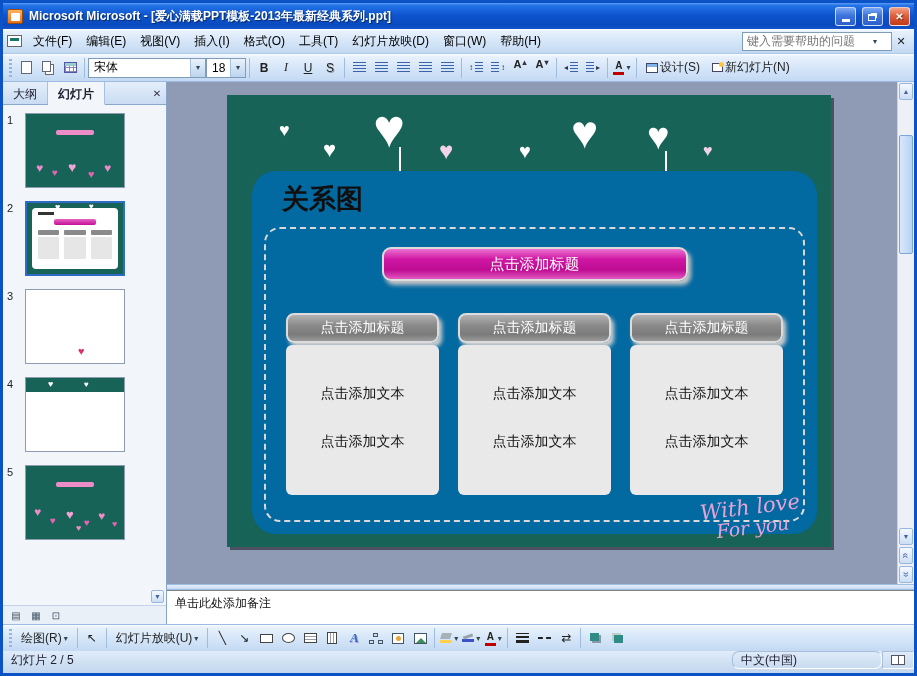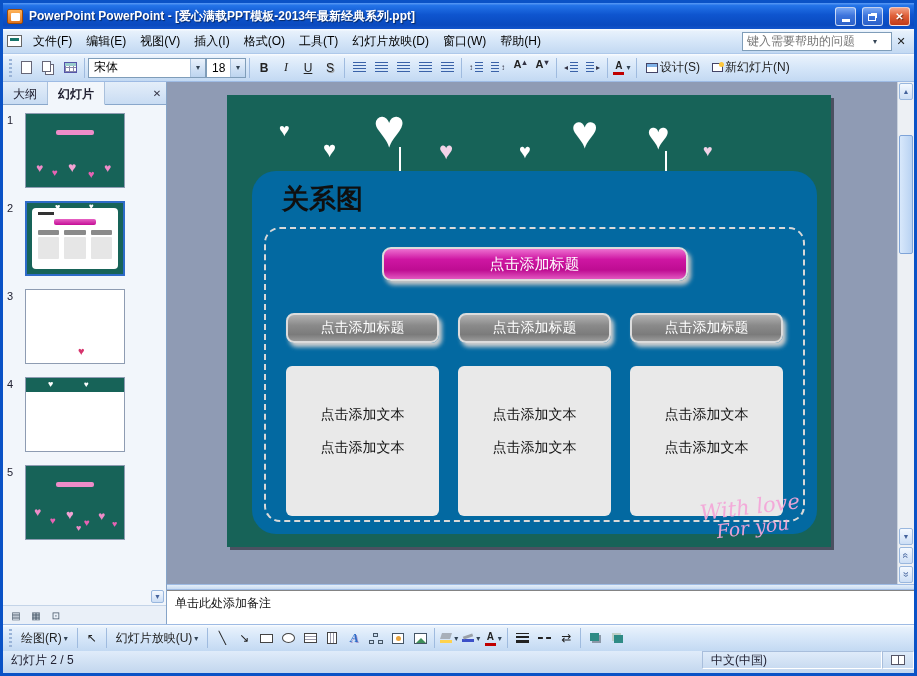--- a/index.html
+++ b/index.html
@@ -108,22 +108,22 @@
   .dashed { position: absolute; left: 12px; right: 12px; top: 56px; bottom: 12px; border: 2px dashed #D9D9D9; border-radius: 16px; }
   .pinkbtn { position: absolute; left: 50%; transform: translateX(-50%); top: 18px; width: 306px; height: 34px;
     border: 2px solid #DCDCDC; border-radius: 9px; box-shadow: 3px 4px 4px #C6C6C6;
     background: linear-gradient(180deg,#ED6FD0 0%,#CE16A2 35%,#BE0C92 70%,#E258C0 100%);
     color: #fff; font-size: 15px; display: grid; place-items: center; }
   .cols3 { position: absolute; left: 20px; right: 20px; top: 84px; display: flex; justify-content: center; gap: 19px; }
   .dcol { width: 153px; }
   .dcol .hdr { height: 30px; border: 2px solid #DCDCDC; border-radius: 8px; box-shadow: 3px 4px 4px #CFCFCF;
     background: linear-gradient(180deg,#B2B2B2 0%,#8A8A8A 40%,#7B7B7B 75%,#9A9A9A 100%);
     color: #fff; font-size: 14px; display: grid; place-items: center; }
-  .dcol .body { margin-top: 23px; height: 150px; background: #E9E9E9; border-radius: 6px;
-    display: flex; flex-direction: column; align-items: center; padding-top: 40px; gap: 15px; font-size: 14px; color: #141414; }
+  .dcol .body { margin-top: 2px; height: 150px; background: #E9E9E9; border-radius: 6px;
+    display: flex; flex-direction: column; align-items: center; padding-top: 40px; gap: 30px; font-size: 14px; color: #141414; }
   .watermark { position: absolute; right: 16px; bottom: -2px; transform: rotate(-7deg); color: rgba(243,166,216,.95);
     font-family: "DejaVu Serif", serif; font-style: italic; font-size: 21px; line-height: .95; }
   .watermark .l2 { margin-left: 14px; font-size: 19px; }
 
   
   .vscroll { position: absolute; right: 0; top: 0; bottom: 0; width: 17px; background: #EDF0F4; border-left: 1px solid #C9D2DE; display: flex; flex-direction: column; }
   .sbtn { height: 17px; flex: 0 0 17px; border: 1px solid #99B7DE; border-radius: 2px; margin: 1px;
     background: linear-gradient(180deg,#F4F9FF,#CCDEF5); display: grid; place-items: center; font-size: 7px; color: #44639C; }
   .strack { flex: 1; position: relative; margin: 0 1px; }
   .sthumb { position: absolute; left: 0; right: 0; top: 8%; height: 28%; border: 1px solid #7FA4D8; border-radius: 2px;
@@ -156,34 +156,34 @@
   .ic-lines { width: 13px; display: flex; flex-direction: column; gap: 2px; }
   .ic-lines i { height: 1px; background: #222; } .ic-lines i:nth-child(2){ height: 2px; } .ic-lines i:nth-child(3){ height: 3px; }
   .ic-dash { width: 13px; border-top: 2px dashed #222; }
   .ic-shadowsq { width: 9px; height: 8px; background: #2E8B85; box-shadow: 2px 2px 0 #8C98A8; margin: 0 2px 2px 0; }
   .ic-3dsq { width: 9px; height: 8px; background: #2E8B85; box-shadow: -2px -2px 0 #BFD0C8; margin: 2px 0 0 2px; }
 
   
   .statusbar { height: 22px; flex: 0 0 22px; display: flex; align-items: flex-start; background: linear-gradient(180deg,#E0ECFA,#C2D6EE); font-size: 12px; color: #223; }
   .scell { height: 18px; display: flex; align-items: center; padding: 0 8px; }
   .scell.sunken { border: 1px solid; border-color: #A8BEDC #FFF #FFF #A8BEDC; }
-  .scell.info { width: 248px; } .scell.theme { width: 218px; justify-content: center; } .scell.fill2 { flex: 1; } .scell.lang { width: 180px; }
+  .scell.info { width: 248px; } .scell.theme { width: 218px; justify-content: center; } .scell.fill2 { flex: 1; } .scell.lang { width: 150px; border-radius: 7px; }
   .ic-book { width: 14px; height: 10px; background: #fff; border: 1px solid #556; position: relative; }
   .ic-book i { position: absolute; left: 50%; top: 0; bottom: 0; width: 1px; background: #556; }
 </style>
 </head>
 <body>
 
 <div class="window">
 
   <div class="titlebar">
     <span class="app-icon">
         <i></i>
       </span>
-    <span class="title">PowerPoint PowerPoint - [爱心满载PPT模板-2013年最新经典系列.ppt]</span>
+    <span class="title">Microsoft Microsoft - [爱心满载PPT模板-2013年最新经典系列.ppt]</span>
     <span class="cap-btn">
         <span class="g-min"></span>
       </span>
     <span class="cap-btn">
         <span class="g-restore"></span>
       </span>
     <span class="cap-btn close">
         <span>✕</span>
       </span>
   </div>

